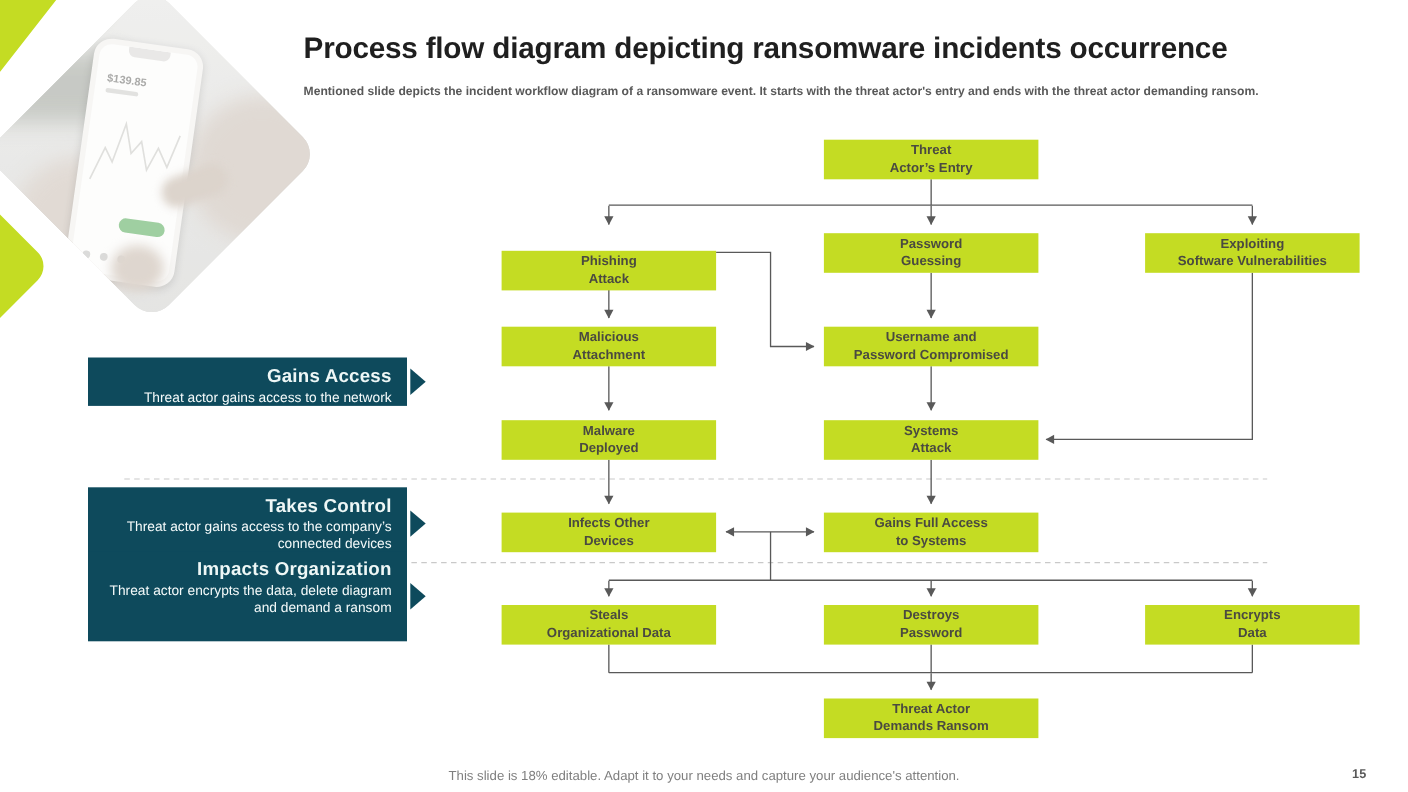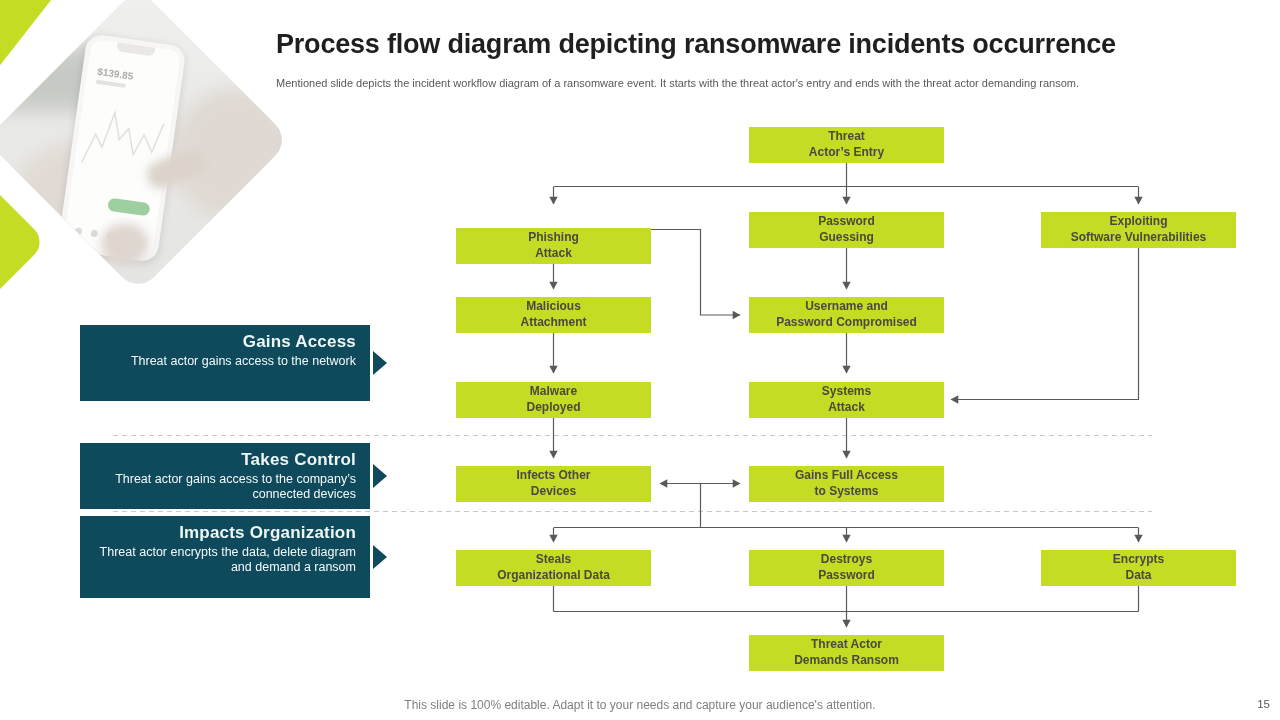--- a/index.html
+++ b/index.html
@@ -46,21 +46,21 @@
   .phone-price { position:absolute; left:10px; top:26px; font-size:10px; font-weight:bold; color:#8e8e8c; }
   .phone-subline { position:absolute; left:10px; top:40px; width:30px; height:4px; background:#d8d8d6; border-radius:2px; }
   .phone-chart { position:absolute; left:5px; top:52px; }
   .buy-pill { position:absolute; right:9px; bottom:40px; width:42px; height:13px; border-radius:7px; background:var(--photo-button-green,#67b46a); opacity:.85; }
   .phone-dotrow { position:absolute; left:10px; bottom:12px; display:flex; gap:9px; }
   .phone-dotrow i { width:7px; height:7px; border-radius:50%; background:#cfcfcd; }
 
   
   .header { position:absolute; left:276px; top:28px; width:960px; }
   .header h1 { margin:0; font-size:27px; line-height:1.2; font-weight:700; color:var(--title-color,#1f1f1f); letter-spacing:-0.2px; }
-  .header p  { margin:17px 0 0 0; font-size:11px; color:var(--muted-text,#595959); }
+  .header p  { margin:17px 0 0 0; font-size:11px; color:var(--muted-text,#595959);font-weight:bold; }
 
   
   svg.connectors { position:absolute; left:0; top:0; width:1280px; height:720px; pointer-events:none; }
   .conn { fill:none; stroke:var(--connector-gray,#595959); stroke-width:1.2; }
   .dashed { fill:none; stroke:#c9c9c9; stroke-width:1; stroke-dasharray:5 4; }
   .arrowhead { fill:var(--connector-gray,#595959); }
 
   
   .node {
     position:absolute; width:195px; height:36px;
@@ -79,21 +79,21 @@
   .callout .c-title { font-size:17px; font-weight:700; color:#eef7f6; letter-spacing:.2px; }
   .callout .c-desc  { font-size:12.5px; margin-top:2px; line-height:1.22; color:#f4fafa; }
   .callout .c-arrow {
     position:absolute; left:100%; top:50%; transform:translateY(-50%); margin-left:3px;
     width:0; height:0; border-top:12px solid transparent; border-bottom:12px solid transparent;
     border-left:14px solid var(--dark-teal,#0e4a5c);
   }
 
   
   .footer { position:absolute; left:0; bottom:8px; width:100%; text-align:center; font-size:12px; color:var(--footer-gray,#7f7f7f); }
-  .page-num { position:absolute; right:10px; bottom:10px; font-size:11.5px; color:var(--muted-text,#595959); }
+  .page-num { position:absolute; right:38px; bottom:10px; font-size:11.5px; color:var(--muted-text,#595959);font-weight:bold; }
 </style>
 </head>
 <body>
 
 <div class="slide">
 
   <div class="green-diamond-a"></div>
   <div class="green-diamond-b"></div>
   <div class="photo-diamond">
     <div class="photo-inner">
@@ -188,32 +188,32 @@
 to Systems</div>
   <div class="node" style="left:456px;top:550px">Steals
 Organizational Data</div>
   <div class="node" style="left:749px;top:550px">Destroys
 Password</div>
   <div class="node" style="left:1041px;top:550px">Encrypts
 Data</div>
   <div class="node" style="left:749px;top:635px">Threat Actor
 Demands Ransom</div>
 
-  <div class="callout" style="top:325px;height:76px">
+  <div class="callout" style="top:325px;height:44px">
     <div class="c-title">Gains Access</div>
     <div class="c-desc">Threat actor gains access to the network</div>
     <div class="c-arrow"></div>
   </div>
   <div class="callout" style="top:443px;height:66px">
     <div class="c-title">Takes Control</div>
     <div class="c-desc">Threat actor gains access to the company’s connected devices</div>
     <div class="c-arrow"></div>
   </div>
-  <div class="callout" style="top:516px;height:82px">
+  <div class="callout" style="top:501px;height:82px">
     <div class="c-title">Impacts Organization</div>
     <div class="c-desc">Threat actor encrypts the data, delete diagram and demand a ransom</div>
     <div class="c-arrow"></div>
   </div>
 
-  <div class="footer">This slide is 100% editable. Adapt it to your needs and capture your audience's attention.</div>
+  <div class="footer">This slide is 18% editable. Adapt it to your needs and capture your audience's attention.</div>
   <div class="page-num">15</div>
 
 </div>
 
 </body></html>

